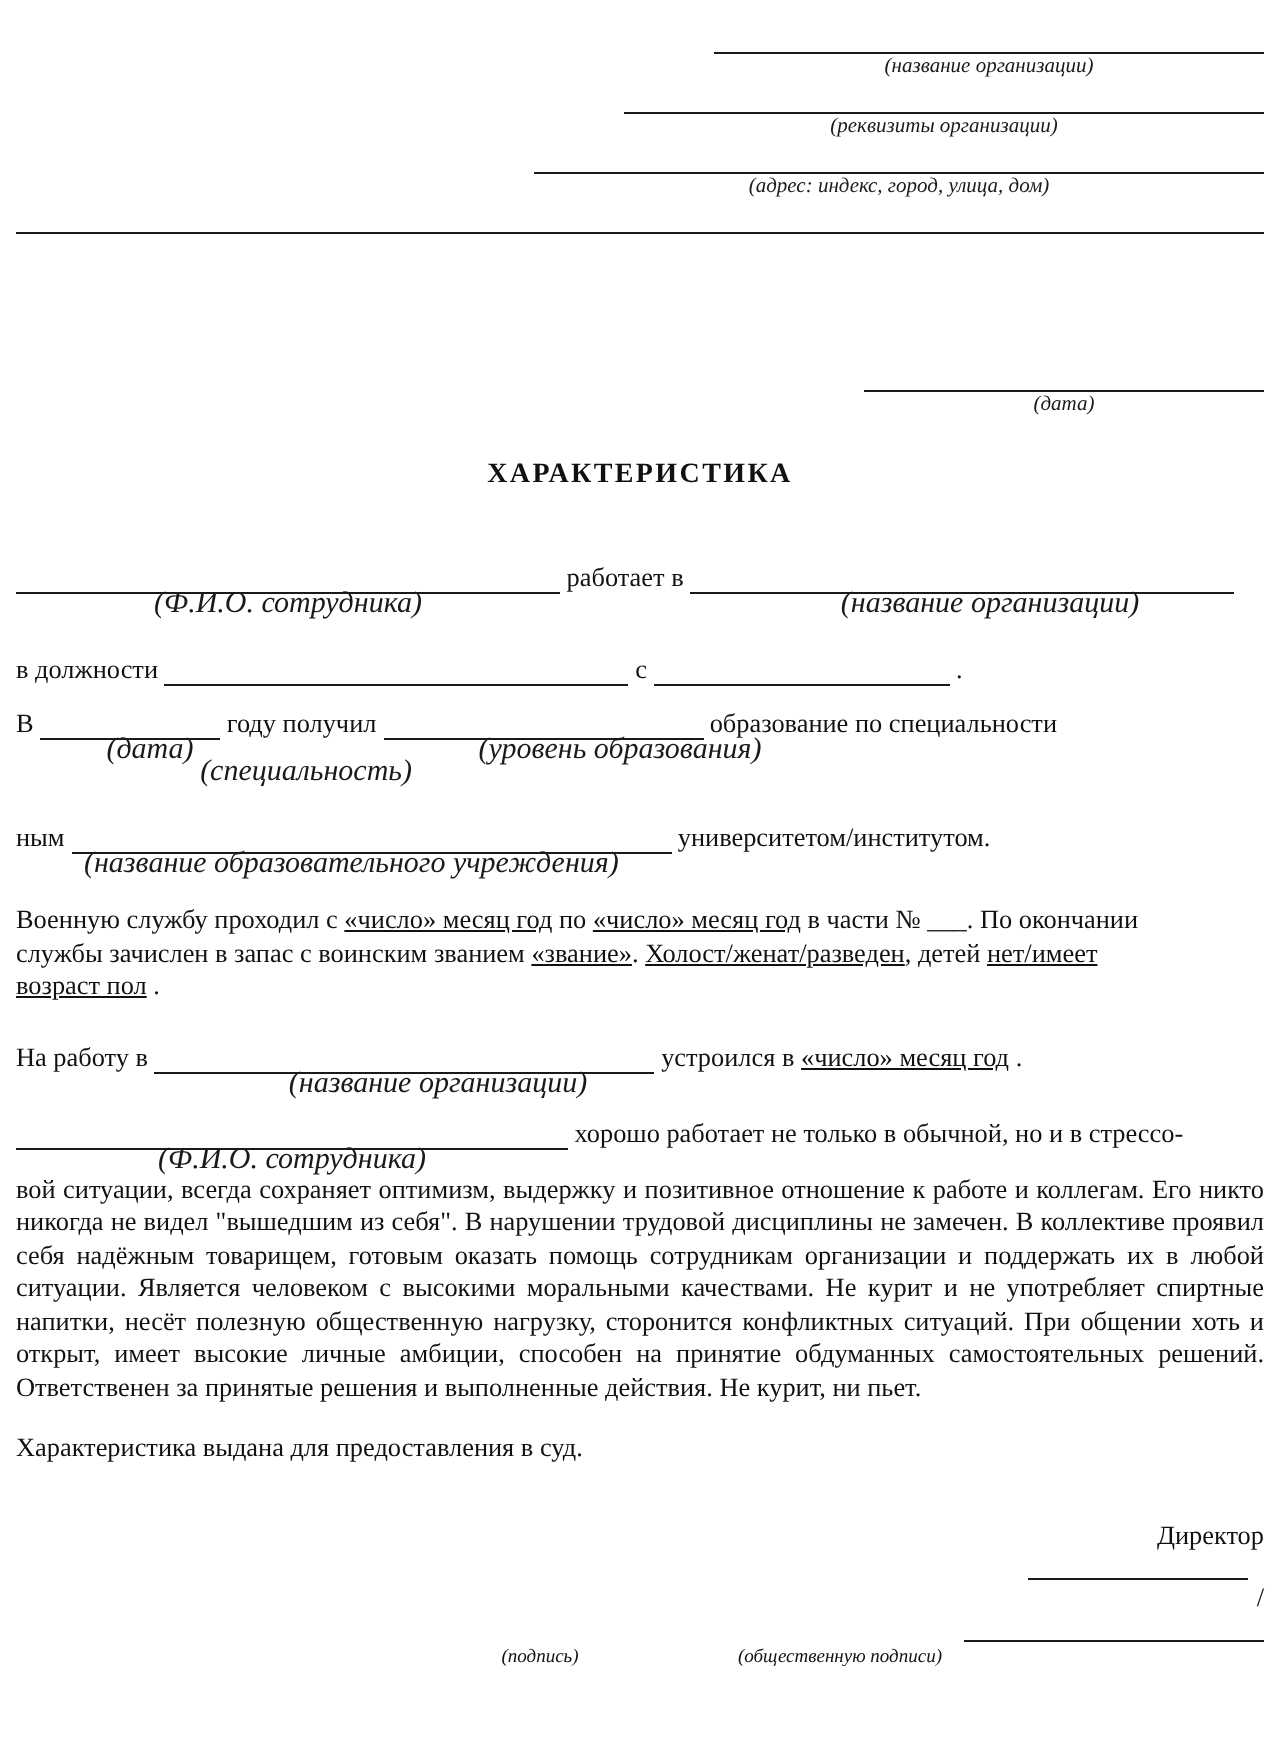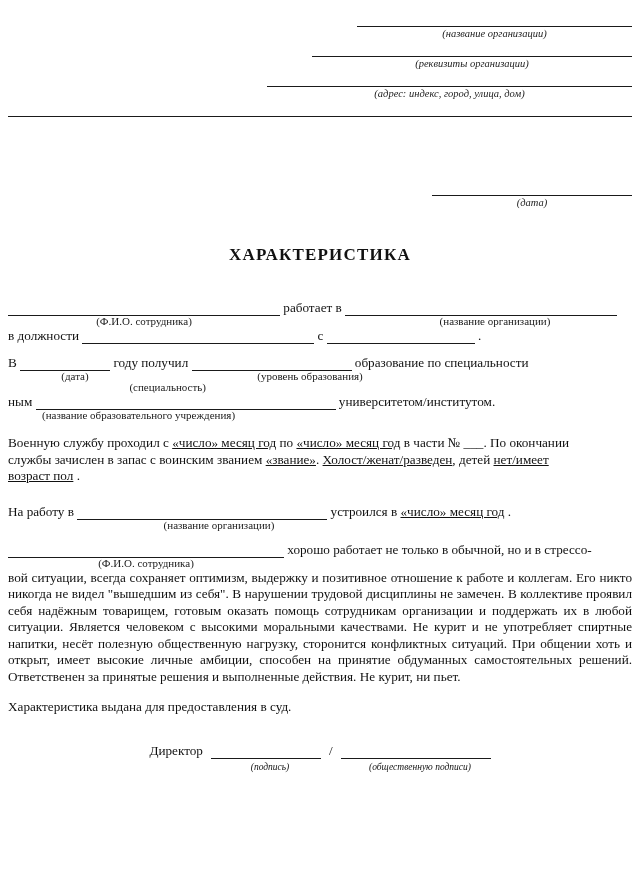--- a/index.html
+++ b/index.html
@@ -53,63 +53,65 @@
 
   .spacer-a { height: 62px; }
   .date-wrap { display:flex; justify-content:flex-end; }
   .date-line { width: 200px; }
 
   
   .title {
     text-align: center;
     font-weight: bold;
     letter-spacing: 1.2px;
-    font-size: 17px;
-    margin-top: 36px;
+    font-size: 14px;
+    margin-top: 21px;
     margin-bottom: 34px;
   }
 
   
   .body-txt {
     font-size: 13.2px;
     line-height: 17px;
   }
   .ln {
     display: inline-block;
     border-bottom: 1px solid #1a1a1a;
     height: 13px;
     vertical-align: bottom;
   }
   .row { position: relative; }
   .subcap {
-    font-size: 11px;
+    font-style: italic;
+    font-size: 15px;
     line-height: 11px;
     color: #1a1a1a;
     position: relative;
   }
   .u { text-decoration: underline; }
   .u2 { text-decoration: underline; }
 
-  .mt6 { margin-top: 0; }
+  .mt6 { margin-top: 18px; }
   .mt10 { margin-top: 10px; }
   .mt14 { margin-top: 14px; }
   .mt18 { margin-top: 18px; }
 
   .para {
     text-align: justify;
     font-size: 13.2px;
     line-height: 16.5px;
   }
 
   .sign-row {
     display: flex;
     justify-content: center;
     align-items: flex-end;
     margin-top: 26px;
     font-size: 13.2px;
+    flex-direction: column;
   }
   .sign-cap {
     display: flex;
     justify-content: center;
     font-size: 9.5px;
     font-style: italic;
   }
 </style>
 </head>
 <body>

